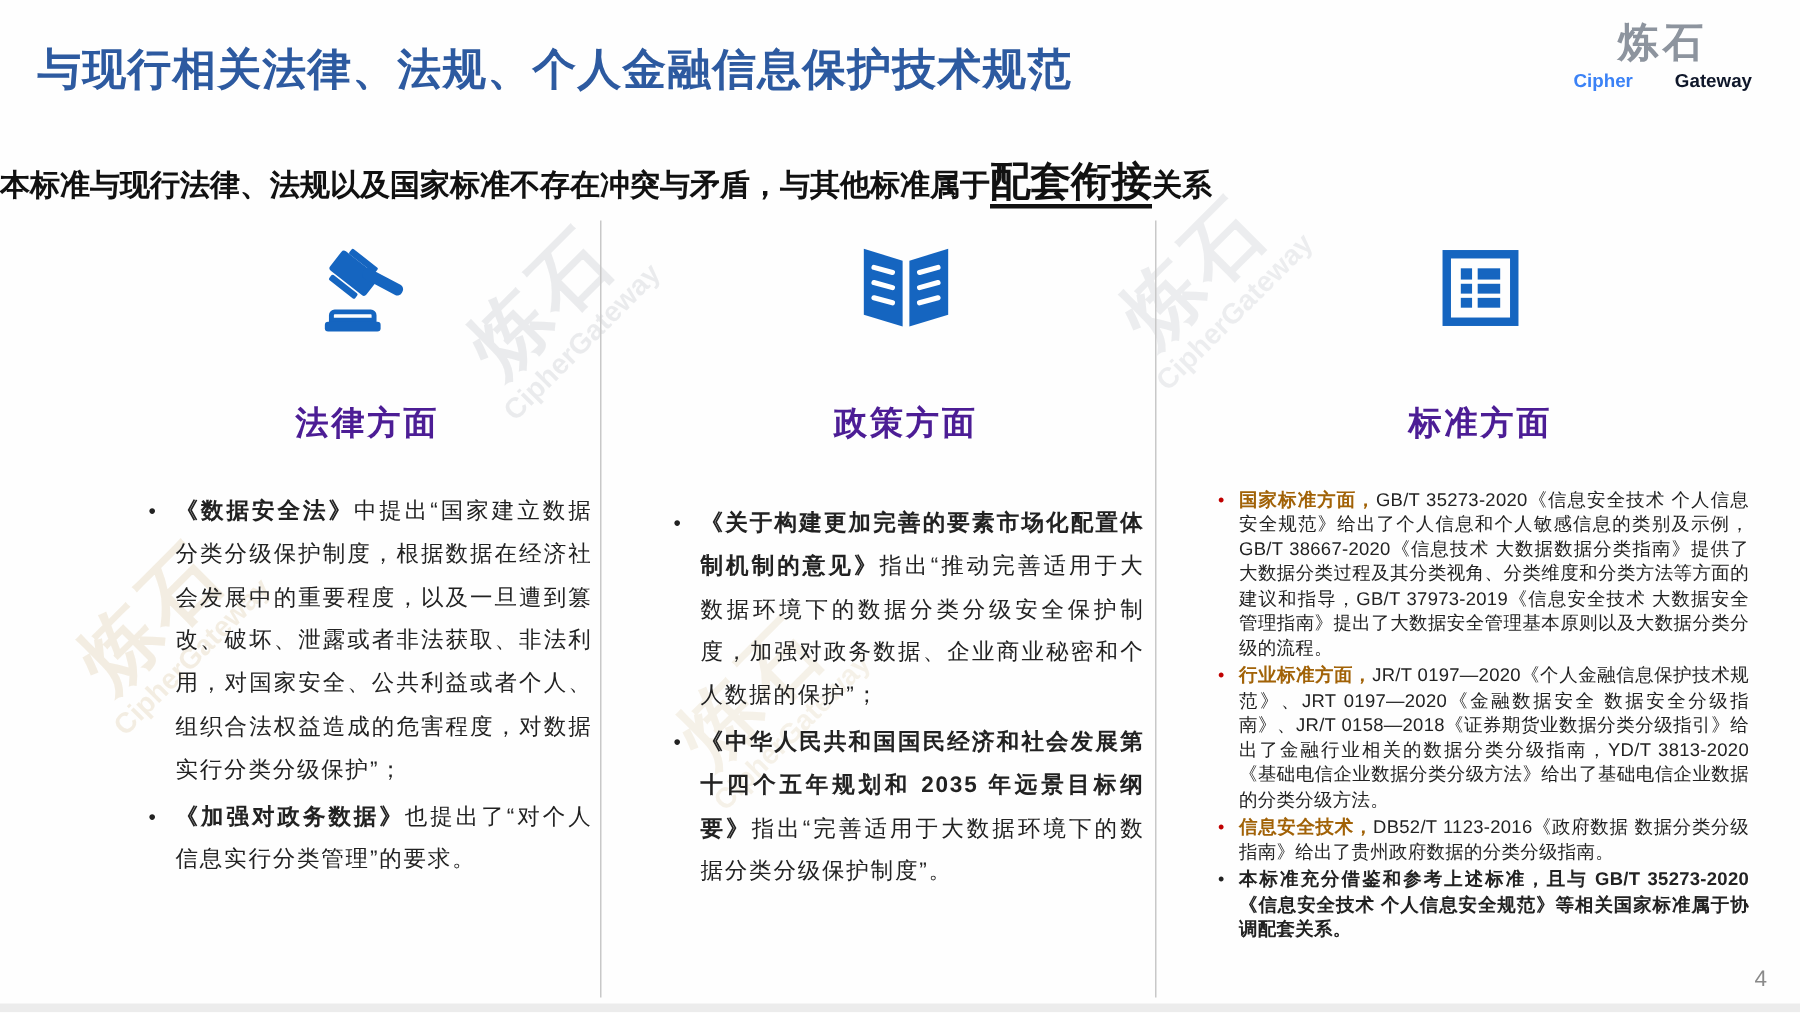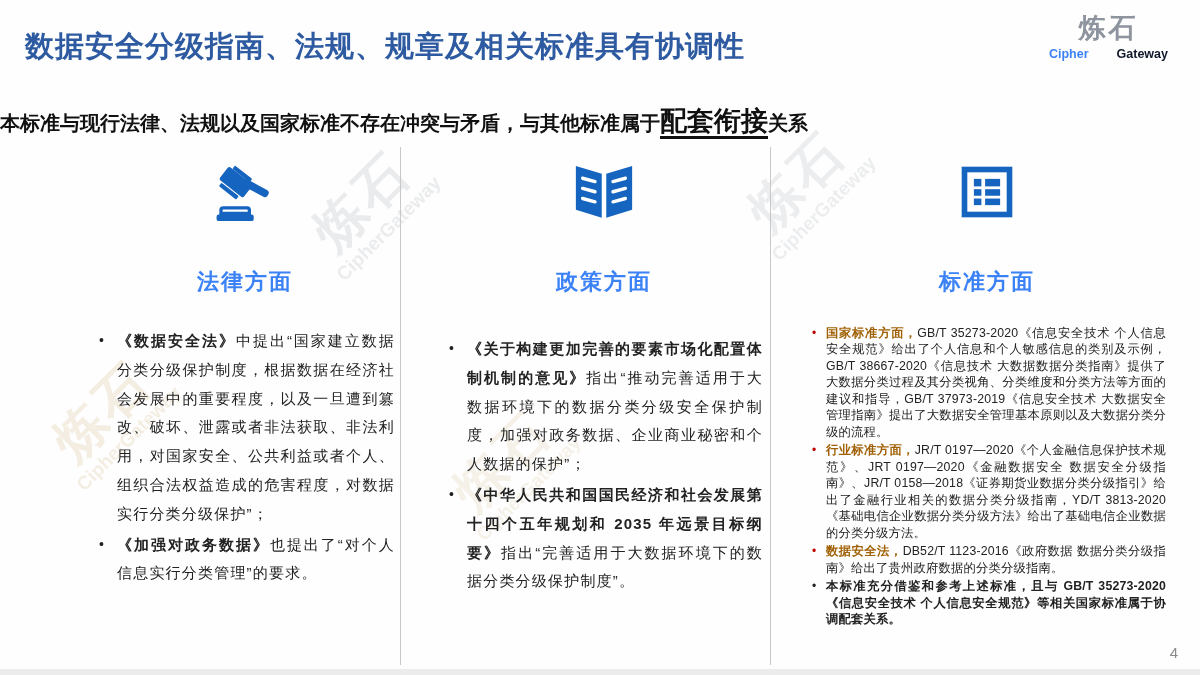--- a/index.html
+++ b/index.html
@@ -33,21 +33,21 @@
   .divider { position:absolute; top:147px; width:1px; height:518px; background:#c8c8c8; }
   .div1 { left:400px; } .div2 { left:770px; }
   .bottom-strip { position:absolute; left:0; bottom:0; width:100%; height:6px; background:#ececec; }
 
   
   .column { position:absolute; top:162px; }
   .col1 { left:95px;  width:300px; }
   .col2 { left:445px; width:318px; }
   .col3 { left:808px; width:358px; }
   .icon-wrap { text-align:center; height:72px; }
-  .col-heading { text-align:center; font-size:22px; font-weight:bold; color:#3b82f6; letter-spacing:2px; margin-top:33px; }
+  .col-heading { text-align:center; font-size:22px; font-weight:bold; color:#4c1d95; letter-spacing:2px; margin-top:33px; }
   .bullets { margin-top:30px; }
   .bullet { display:flex; margin-bottom:2px; }
   .marker { width:22px; flex:0 0 22px; text-align:left; padding-left:4px; color:#222; }
   .marker.red { color:#c00000; }
   .bullet-text { flex:1; text-align:justify; color:#222; }
 
   .col1 .bullet-text, .col2 .bullet-text { font-size:15px; line-height:1.92; letter-spacing:1.2px; }
   .col1 .marker, .col2 .marker { font-size:14px; line-height:1.95; }
   .col2 .bullets { margin-top:38px; }
   .seg-bold { font-weight:bold; }
@@ -76,21 +76,21 @@
   </div>
   <div class="wm wm3">
     <div class="wm-cn">炼石</div>
     <div class="wm-en">CipherGateway</div>
   </div>
   <div class="wm wm4">
     <div class="wm-cn">炼石</div>
     <div class="wm-en">CipherGateway</div>
   </div>
 
-  <h1 class="title">数据安全分级指南、法规、规章及相关标准具有协调性</h1>
+  <h1 class="title">与现行相关法律、法规、个人金融信息保护技术规范</h1>
   <div class="logo">
     <div class="logo-cn">炼石</div>
     <div class="logo-en"><span class="green">Cipher</span><span class="blue">Gateway</span></div>
   </div>
 
   <div class="subtitle"><span class="pre">本标准与现行法律、法规以及国家标准不存在冲突与矛盾，与其他标准属于</span><span class="emph">配套衔接</span><span class="suf">关系</span></div>
 
   <div class="divider div1"></div>
   <div class="divider div2"></div>
 
@@ -171,21 +171,21 @@
         <div class="bullet">
           <span class="marker red">•</span>
           <span class="bullet-text"><span class="seg-red">国家标准方面，</span><span class="seg-normal">GB/T 35273-2020《信息安全技术 个人信息安全规范》给出了个人信息和个人敏感信息的类别及示例，GB/T 38667-2020《信息技术 大数据数据分类指南》提供了大数据分类过程及其分类视角、分类维度和分类方法等方面的建议和指导，GB/T 37973-2019《信息安全技术 大数据安全管理指南》提出了大数据安全管理基本原则以及大数据分类分级的流程。</span></span>
         </div>
         <div class="bullet">
           <span class="marker red">•</span>
           <span class="bullet-text"><span class="seg-red">行业标准方面，</span><span class="seg-normal">JR/T 0197—2020《个人金融信息保护技术规范》、JRT 0197—2020《金融数据安全 数据安全分级指南》、JR/T 0158—2018《证券期货业数据分类分级指引》给出了金融行业相关的数据分类分级指南，YD/T 3813-2020《基础电信企业数据分类分级方法》给出了基础电信企业数据的分类分级方法。</span></span>
         </div>
         <div class="bullet">
           <span class="marker red">•</span>
-          <span class="bullet-text"><span class="seg-red">数据安全法，</span><span class="seg-normal">DB52/T 1123-2016《政府数据 数据分类分级指南》给出了贵州政府数据的分类分级指南。</span></span>
+          <span class="bullet-text"><span class="seg-red">信息安全技术，</span><span class="seg-normal">DB52/T 1123-2016《政府数据 数据分类分级指南》给出了贵州政府数据的分类分级指南。</span></span>
         </div>
         <div class="bullet">
           <span class="marker">•</span>
           <span class="bullet-text"><span class="seg-bolder">本标准充分借鉴和参考上述标准，且与 GB/T 35273-2020《信息安全技术 个人信息安全规范》等相关国家标准属于协调配套关系。</span></span>
         </div>
       </div>
   </div>
 
   <div class="page-number">4</div>
   <div class="bottom-strip"></div>

